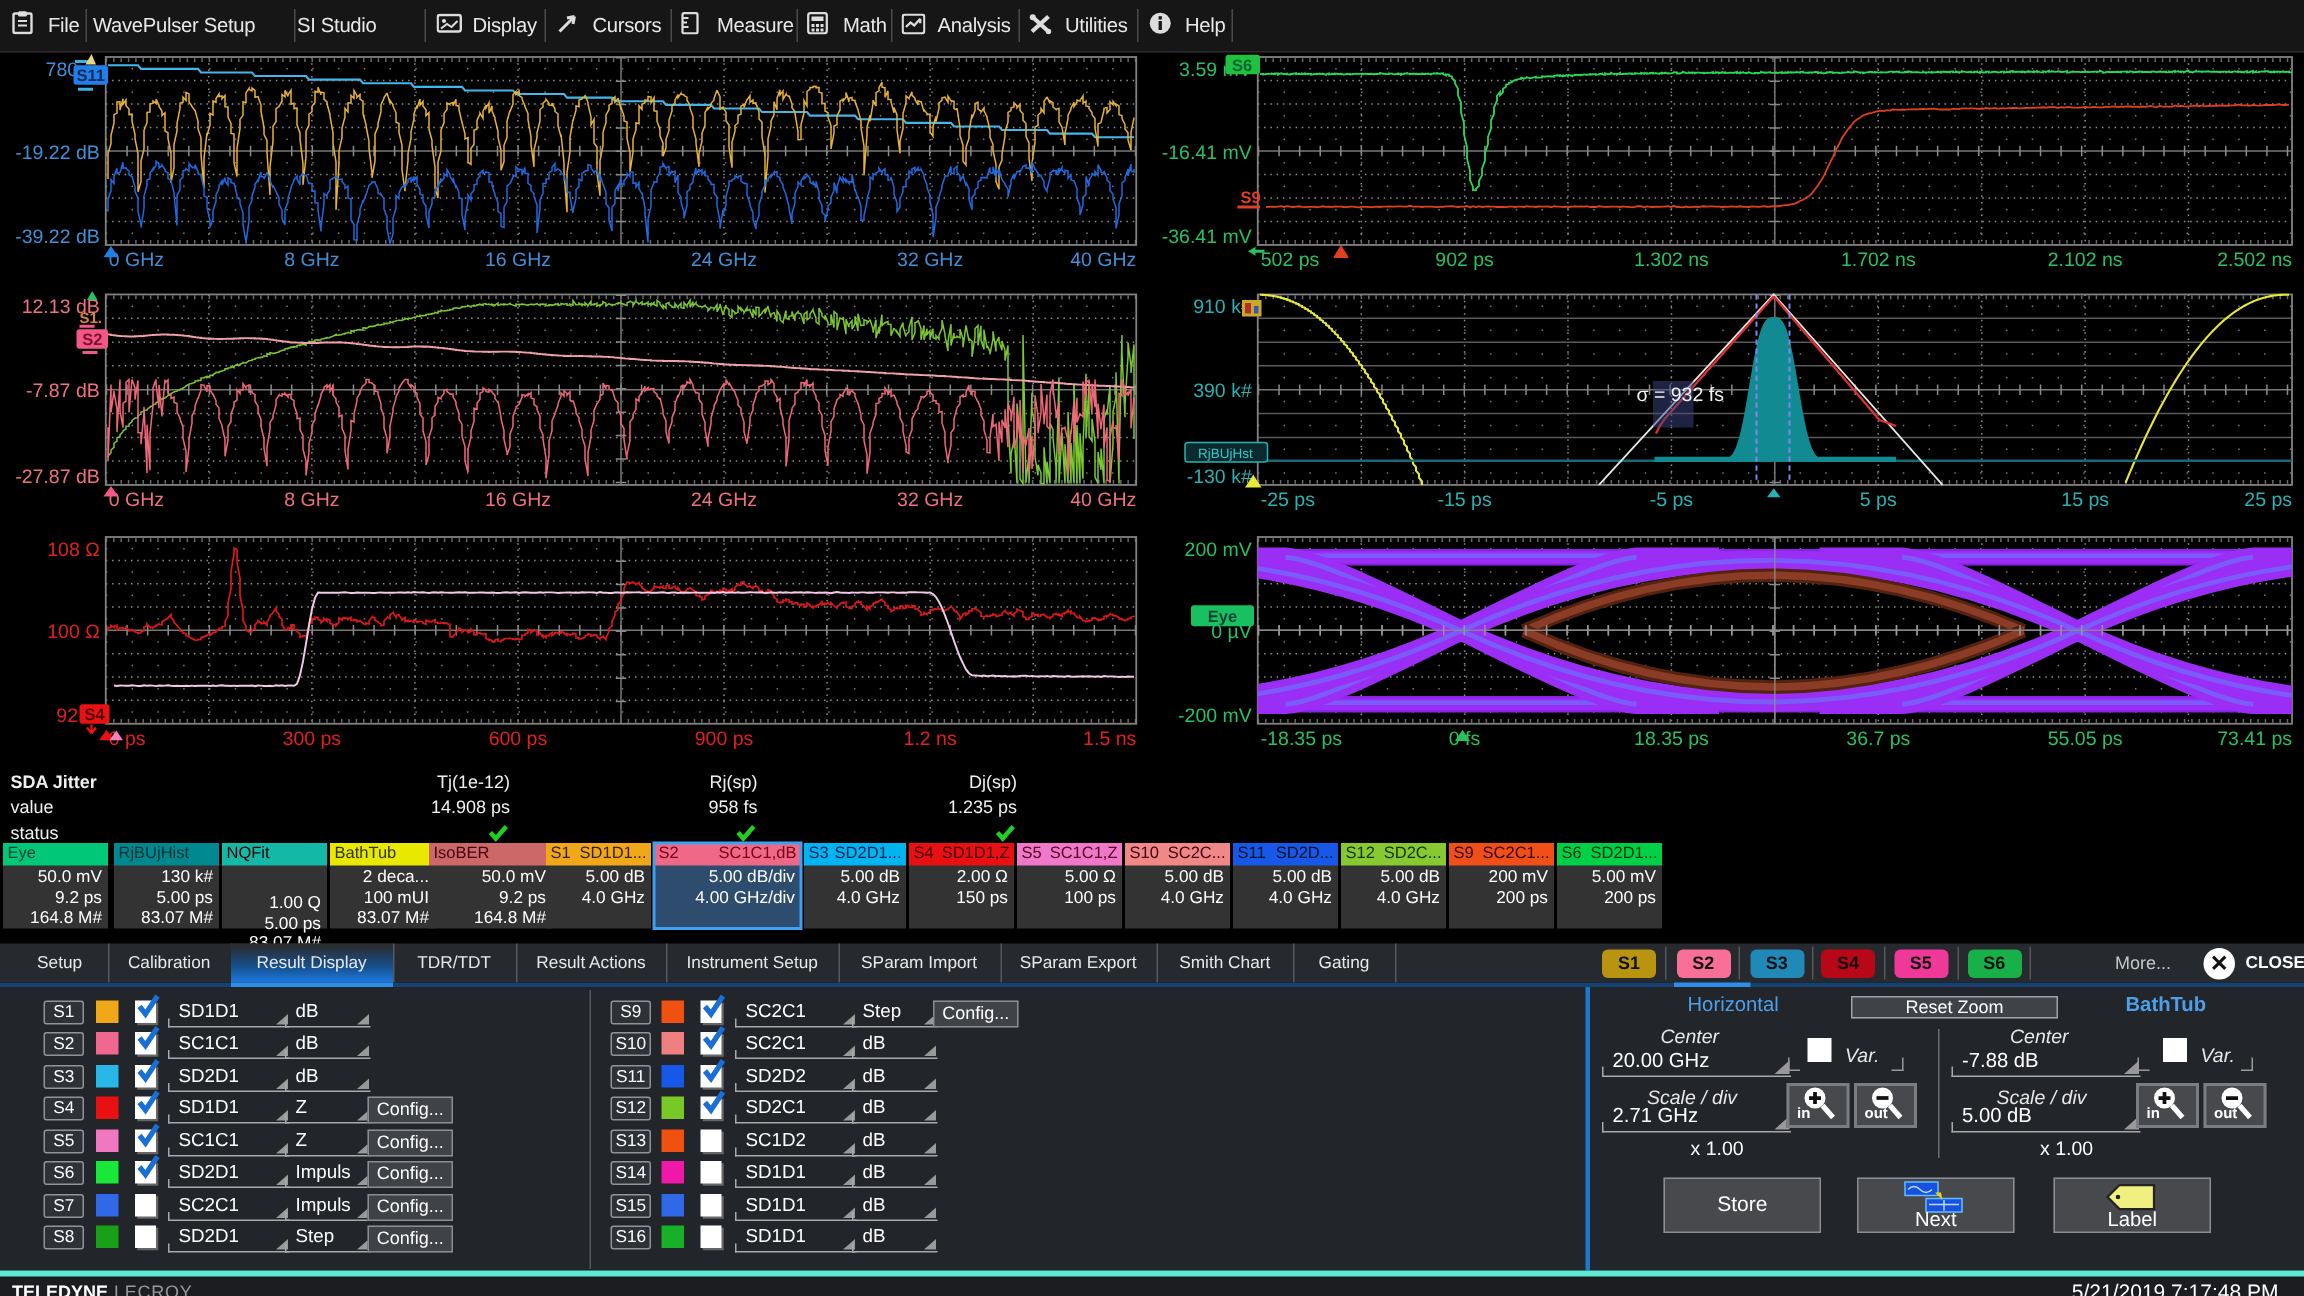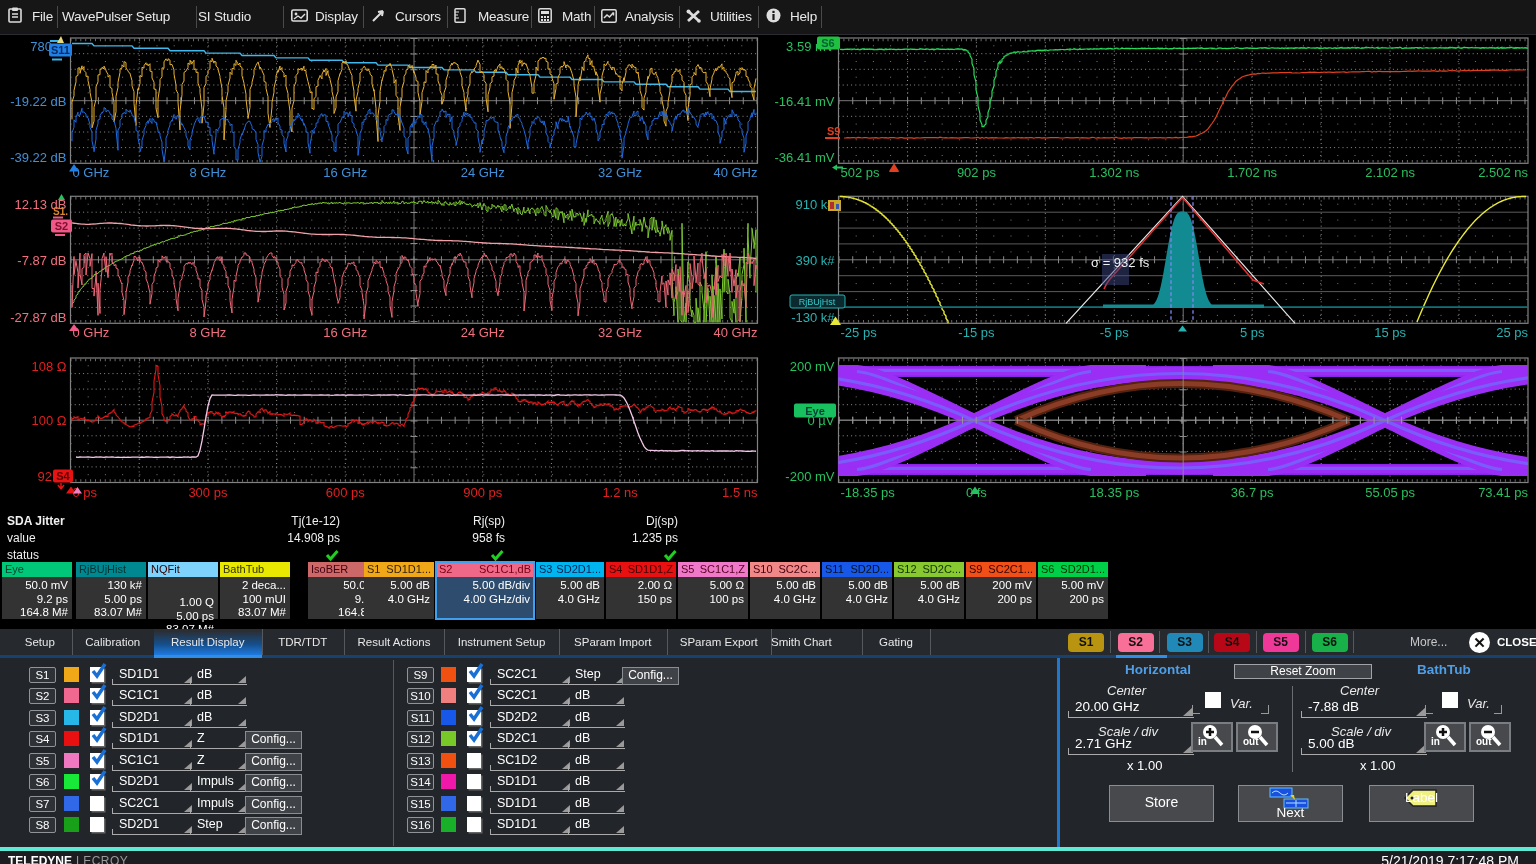--- a/index.html
+++ b/index.html
@@ -429,40 +429,40 @@
     <div style="height:15px;background:#008890;color:#033;font-size:11px;display:flex;justify-content:space-between;padding:0 3px;line-height:15px;white-space:nowrap;overflow:hidden">
       <span>RjBUjHist</span>
     </div>
     <div style="color:#fff;font-size:11.5px;text-align:right;padding:2px 4px 0 0;line-height:13.5px">
       <div>130 k#</div>
       <div>5.00 ps</div>
       <div>83.07 M#</div>
     </div>
   </div>
 <div style="position:absolute;left:148px;top:562px;width:70px;height:57px;background:#333333">
-    <div style="height:15px;background:#7dd3fc;color:#300;font-size:11px;display:flex;justify-content:space-between;padding:0 3px;line-height:15px;white-space:nowrap;overflow:hidden">
+    <div style="height:15px;background:#14b8a6;color:#300;font-size:11px;display:flex;justify-content:space-between;padding:0 3px;line-height:15px;white-space:nowrap;overflow:hidden">
       <span>NQFit</span>
     </div>
     <div style="color:#fff;font-size:11.5px;text-align:right;padding:19px 4px 0 0;line-height:13.5px">
       <div>1.00 Q</div>
       <div>5.00 ps</div>
       <div>83.07 M#</div>
     </div>
   </div>
 <div style="position:absolute;left:220px;top:562px;width:70px;height:57px;background:#333333">
     <div style="height:15px;background:#e8e800;color:#330;font-size:11px;display:flex;justify-content:space-between;padding:0 3px;line-height:15px;white-space:nowrap;overflow:hidden">
       <span>BathTub</span>
     </div>
     <div style="color:#fff;font-size:11.5px;text-align:right;padding:2px 4px 0 0;line-height:13.5px">
       <div>2 deca...</div>
       <div>100 mUI</div>
       <div>83.07 M#</div>
     </div>
   </div>
-<div style="position:absolute;left:308px;top:562px;width:82px;height:57px;background:#333333">
+<div style="position:absolute;left:286px;top:562px;width:82px;height:57px;background:#333333">
     <div style="height:15px;background:#cc6868;color:#401;font-size:11px;display:flex;justify-content:space-between;padding:0 3px;line-height:15px;white-space:nowrap;overflow:hidden">
       <span>IsoBER</span>
     </div>
     <div style="color:#fff;font-size:11.5px;text-align:right;padding:2px 4px 0 0;line-height:13.5px">
       <div>50.0 mV</div>
       <div>9.2 ps</div>
       <div>164.8 M#</div>
     </div>
   </div>
 <div style="position:absolute;left:364px;top:562px;width:70px;height:57px;background:#333333">
@@ -567,21 +567,21 @@
   </div>
 <div style="position:absolute;left:0;top:629px;width:1536px;height:26px;background:#26292e">
     <div style="position:absolute;left:8px;top:0;width:63.5px;height:26px;color:#e8e8e8;font-size:11.5px;text-align:center;line-height:26px;border-right:1px solid #55585c;white-space:nowrap;overflow:hidden">Setup</div>
     <div style="position:absolute;left:71.5px;top:0;width:82.5px;height:26px;color:#e8e8e8;font-size:11.5px;text-align:center;line-height:26px;border-right:1px solid #55585c;white-space:nowrap;overflow:hidden">Calibration</div>
     <div style="position:absolute;left:154px;top:0;width:107.5px;height:26px;background:linear-gradient(#2b2e33 8%,#15508e 60%,#1e7ae0 100%);color:#e8e8e8;font-size:11.5px;text-align:center;line-height:26px;border-right:1px solid #55585c;white-space:nowrap;overflow:hidden">Result Display</div>
     <div style="position:absolute;left:261.5px;top:0;width:82.5px;height:26px;color:#e8e8e8;font-size:11.5px;text-align:center;line-height:26px;border-right:1px solid #55585c;white-space:nowrap;overflow:hidden">TDR/TDT</div>
     <div style="position:absolute;left:344px;top:0;width:100px;height:26px;color:#e8e8e8;font-size:11.5px;text-align:center;line-height:26px;border-right:1px solid #55585c;white-space:nowrap;overflow:hidden">Result Actions</div>
     <div style="position:absolute;left:444px;top:0;width:115px;height:26px;color:#e8e8e8;font-size:11.5px;text-align:center;line-height:26px;border-right:1px solid #55585c;white-space:nowrap;overflow:hidden">Instrument Setup</div>
     <div style="position:absolute;left:559px;top:0;width:107.5px;height:26px;color:#e8e8e8;font-size:11.5px;text-align:center;line-height:26px;border-right:1px solid #55585c;white-space:nowrap;overflow:hidden">SParam Import</div>
     <div style="position:absolute;left:666.5px;top:0;width:104.5px;height:26px;color:#e8e8e8;font-size:11.5px;text-align:center;line-height:26px;border-right:1px solid #55585c;white-space:nowrap;overflow:hidden">SParam Export</div>
-    <div style="position:absolute;left:771px;top:0;width:91px;height:26px;color:#e8e8e8;font-size:11.5px;text-align:left;line-height:26px;border-right:1px solid #55585c;white-space:nowrap;overflow:hidden">Smith Chart</div>
+    <div style="position:absolute;left:771px;top:0;width:91px;height:26px;color:#e8e8e8;font-size:11.5px;text-align:center;line-height:26px;border-right:1px solid #55585c;white-space:nowrap;overflow:hidden">Smith Chart</div>
     <div style="position:absolute;left:862px;top:0;width:68px;height:26px;color:#e8e8e8;font-size:11.5px;text-align:center;line-height:26px;border-right:1px solid #55585c;white-space:nowrap;overflow:hidden">Gating</div>
     <div style="position:absolute;left:1068px;top:3.5px;width:36px;height:19px;background:#b89410;border-radius:4px;color:#111;font-size:12px;font-weight:bold;text-align:center;line-height:19px">S1</div>
     <div style="position:absolute;left:1117.5px;top:3.5px;width:36px;height:19px;background:#f87098;border-radius:4px;color:#111;font-size:12px;font-weight:bold;text-align:center;line-height:19px">S2</div>
     <div style="position:absolute;left:1166.5px;top:3.5px;width:36px;height:19px;background:#2089b8;border-radius:4px;color:#111;font-size:12px;font-weight:bold;text-align:center;line-height:19px">S3</div>
     <div style="position:absolute;left:1214px;top:3.5px;width:36px;height:19px;background:#b80818;border-radius:4px;color:#111;font-size:12px;font-weight:bold;text-align:center;line-height:19px">S4</div>
     <div style="position:absolute;left:1262.5px;top:3.5px;width:36px;height:19px;background:#f03898;border-radius:4px;color:#111;font-size:12px;font-weight:bold;text-align:center;line-height:19px">S5</div>
     <div style="position:absolute;left:1311.5px;top:3.5px;width:36px;height:19px;background:#18b048;border-radius:4px;color:#111;font-size:12px;font-weight:bold;text-align:center;line-height:19px">S6</div>
     <div style="position:absolute;left:1110px;top:2px;width:1px;height:22px;background:#55585c"></div>
     <div style="position:absolute;left:1159px;top:2px;width:1px;height:22px;background:#55585c"></div>
     <div style="position:absolute;left:1207.5px;top:2px;width:1px;height:22px;background:#55585c"></div>
@@ -717,21 +717,21 @@
     <div style="position:absolute;left:467px;top:137.8px;width:14px;height:15px;background:#fff;box-shadow:1.5px 1.5px 0 #666"></div>
     <div style="position:absolute;left:490px;top:137.8px;width:74px;height:17px;color:#fff;font-size:12.5px;line-height:15px;padding-left:7px;border-bottom:1px solid #aaa">SD1D1<span style="position:absolute;left:0;bottom:-1px;width:1px;height:6px;background:#aaa"></span><span style="position:absolute;right:1px;bottom:1px;width:0;height:0;border-left:8px solid transparent;border-bottom:7px solid #999"></span></div>
     <div style="position:absolute;left:568px;top:137.8px;width:50px;height:17px;color:#fff;font-size:12.5px;line-height:15px;padding-left:7px;border-bottom:1px solid #aaa">dB<span style="position:absolute;left:0;bottom:-1px;width:1px;height:6px;background:#aaa"></span><span style="position:absolute;right:1px;bottom:1px;width:0;height:0;border-left:8px solid transparent;border-bottom:7px solid #999"></span></div>
     <div style="position:absolute;left:407px;top:159.35px;width:25px;height:14px;background:#2e3136;border:1.5px solid #909398;border-radius:2px;color:#fff;font-size:11.5px;text-align:center;line-height:14px">S16</div>
     <div style="position:absolute;left:441px;top:159.35px;width:15px;height:15px;background:#18b028"></div>
     <div style="position:absolute;left:467px;top:159.35px;width:14px;height:15px;background:#fff;box-shadow:1.5px 1.5px 0 #666"></div>
     <div style="position:absolute;left:490px;top:159.35px;width:74px;height:17px;color:#fff;font-size:12.5px;line-height:15px;padding-left:7px;border-bottom:1px solid #aaa">SD1D1<span style="position:absolute;left:0;bottom:-1px;width:1px;height:6px;background:#aaa"></span><span style="position:absolute;right:1px;bottom:1px;width:0;height:0;border-left:8px solid transparent;border-bottom:7px solid #999"></span></div>
     <div style="position:absolute;left:568px;top:159.35px;width:50px;height:17px;color:#fff;font-size:12.5px;line-height:15px;padding-left:7px;border-bottom:1px solid #aaa">dB<span style="position:absolute;left:0;bottom:-1px;width:1px;height:6px;background:#aaa"></span><span style="position:absolute;right:1px;bottom:1px;width:0;height:0;border-left:8px solid transparent;border-bottom:7px solid #999"></span></div>
     <div style="position:absolute;left:393px;top:2px;width:1px;height:186px;background:#55585c"></div>
     <div style="position:absolute;left:1057px;top:0px;width:3px;height:189px;background:#1e78d0"></div>
-    <div class="it" style="left:1125px;top:4px;color:#4f9fe8;font-weight:bold;font-size:13.5px;font-style:normal">Horizontal</div>
+    <div class="it" style="left:1125px;top:4px;color:#4f9fe8;font-weight:normal;font-size:13.5px;font-style:normal">Horizontal</div>
     <div style="position:absolute;left:1234px;top:5.5px;width:136px;height:13px;background:#3f4246;border:1.5px solid #a0a3a8;color:#fff;font-size:12px;text-align:center;line-height:12px">Reset Zoom</div>
     <div class="it" style="left:1417px;top:4px;color:#4f9fe8;font-weight:bold;font-size:13.5px;font-style:normal">BathTub</div>
     <div class="it" style="left:1107px;top:25px">Center</div>
     <div class="dd2" style="left:1068px;top:40px;width:119px">20.00 GHz</div>
     <div class="it" style="left:1098px;top:66px">Scale / div</div>
     <div class="dd2" style="left:1068px;top:77px;width:119px">2.71 GHz</div>
     <div style="position:absolute;left:1127px;top:100px;color:#fff;font-size:13px">x 1.00</div>
     <div style="position:absolute;left:1205px;top:34px;width:16px;height:16px;background:#fff"></div>
     <div class="it" style="left:1230px;top:38px">Var.</div>
     <div style="position:absolute;left:1192px;top:47px;width:7px;height:8px;border-left:1px solid #999;border-bottom:1px solid #999"></div>
@@ -781,19 +781,19 @@
         <path d="M18,16 h20 M28,13 v7" stroke="#b0e0ff" stroke-width="1"></path>
         <path d="M22,8 l5,5 l-1,-5 Z" fill="#e8d020"></path>
       </svg>
       <div style="position:absolute;left:0;width:100%;top:19px;font-size:13.5px">Next</div>
     </div>
     <div style="position:absolute;left:1369px;top:127px;width:103px;height:35px;background:#47494d;border:1.5px solid #8a8d92;color:#fff;font-size:14px;text-align:center">
       <svg width="36" height="20" viewBox="0 0 36 20" style="position:absolute;left:33px;top:3px">
         <path d="M10,1 L33,1 L33,17 L10,17 L2,9 Z" fill="#f0f080" stroke="#222" stroke-width="1.5"></path>
         <circle cx="9" cy="9" r="1.5" fill="#222"></circle>
       </svg>
-      <div style="position:absolute;left:0;width:100%;top:4px;font-size:13.5px">Label</div>
+      <div style="position:absolute;left:0;width:100%;top:19px;font-size:13.5px">Label</div>
     </div>
   </div>
 <div style="position:absolute;left:0;top:847px;width:1536px;height:17px;background:#1b1d20;border-top:4px solid #5eead4">
     <span style="position:absolute;left:8px;top:2.5px;font-size:12px;font-weight:bold;color:#fff">TELEDYNE</span>
     <span style="position:absolute;left:76px;top:2.5px;font-size:12px;color:#9a9a9a;letter-spacing:0.5px">LECROY</span>
     <span style="position:absolute;right:17px;top:2px;font-size:14px;color:#fff">5/21/2019 7:17:48 PM</span>
   </div>
 </body></html>

